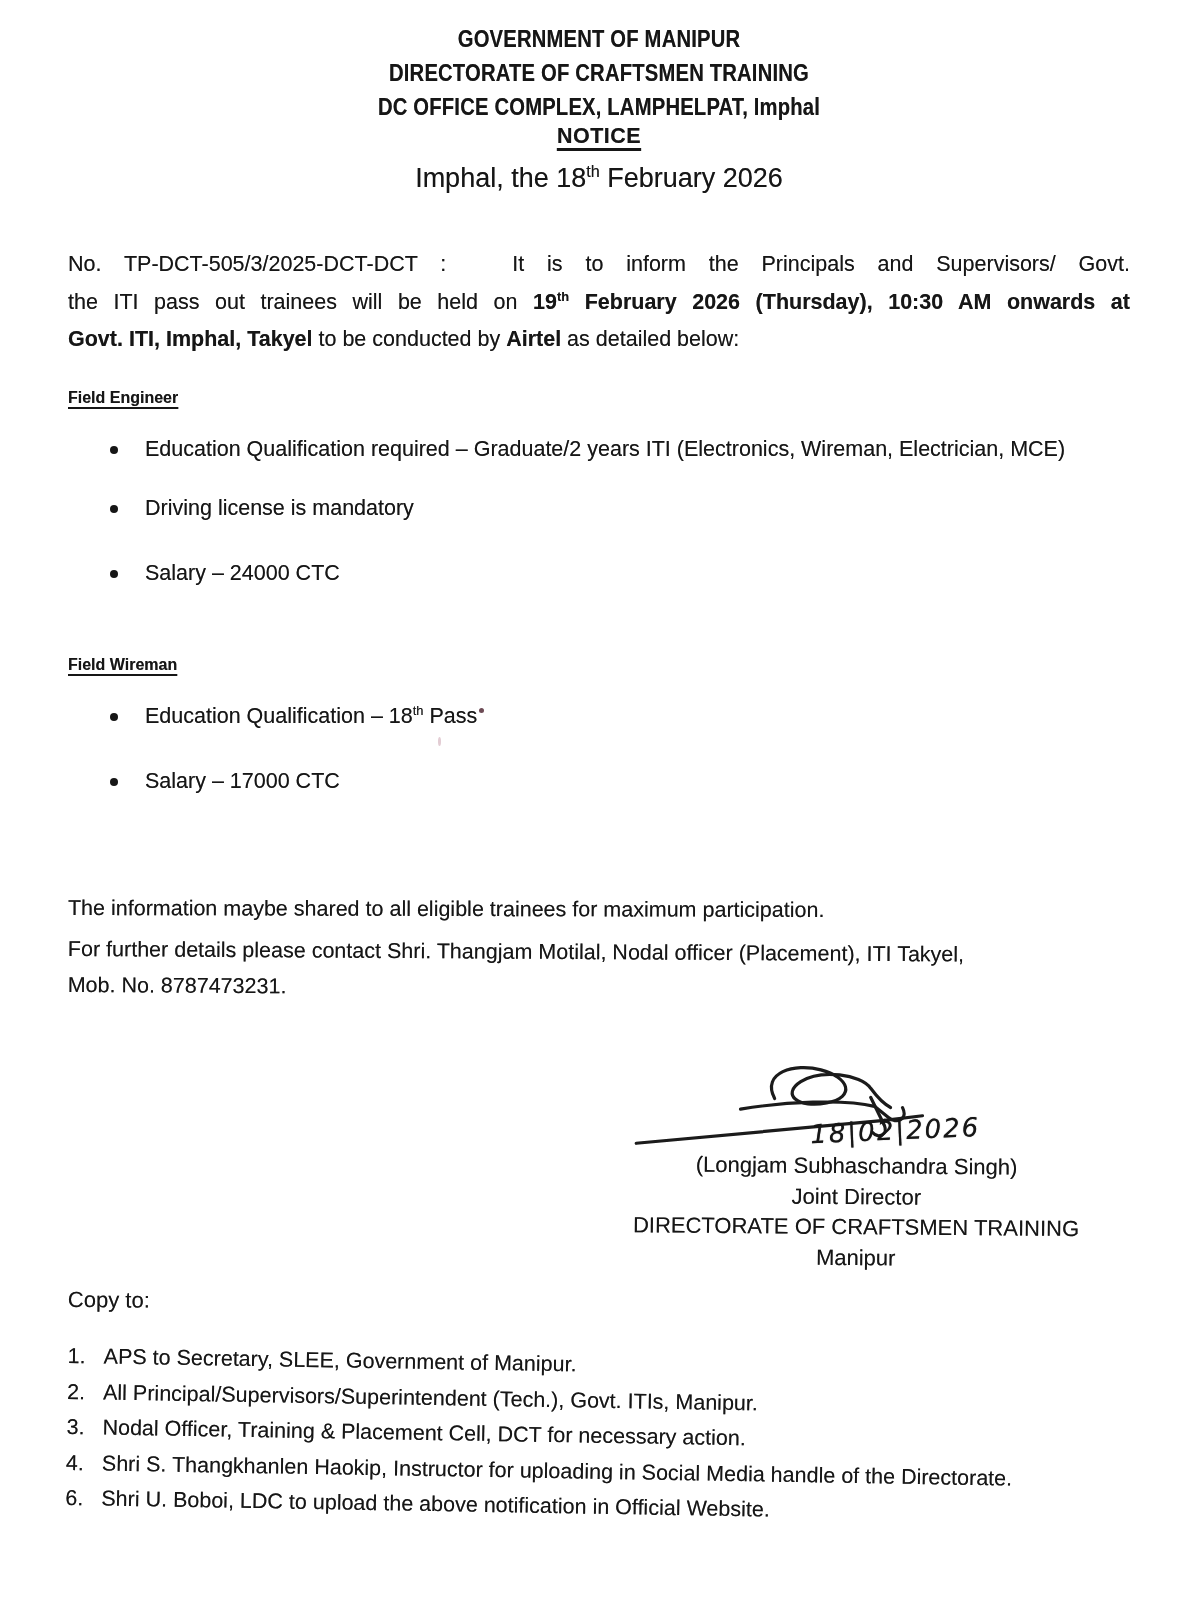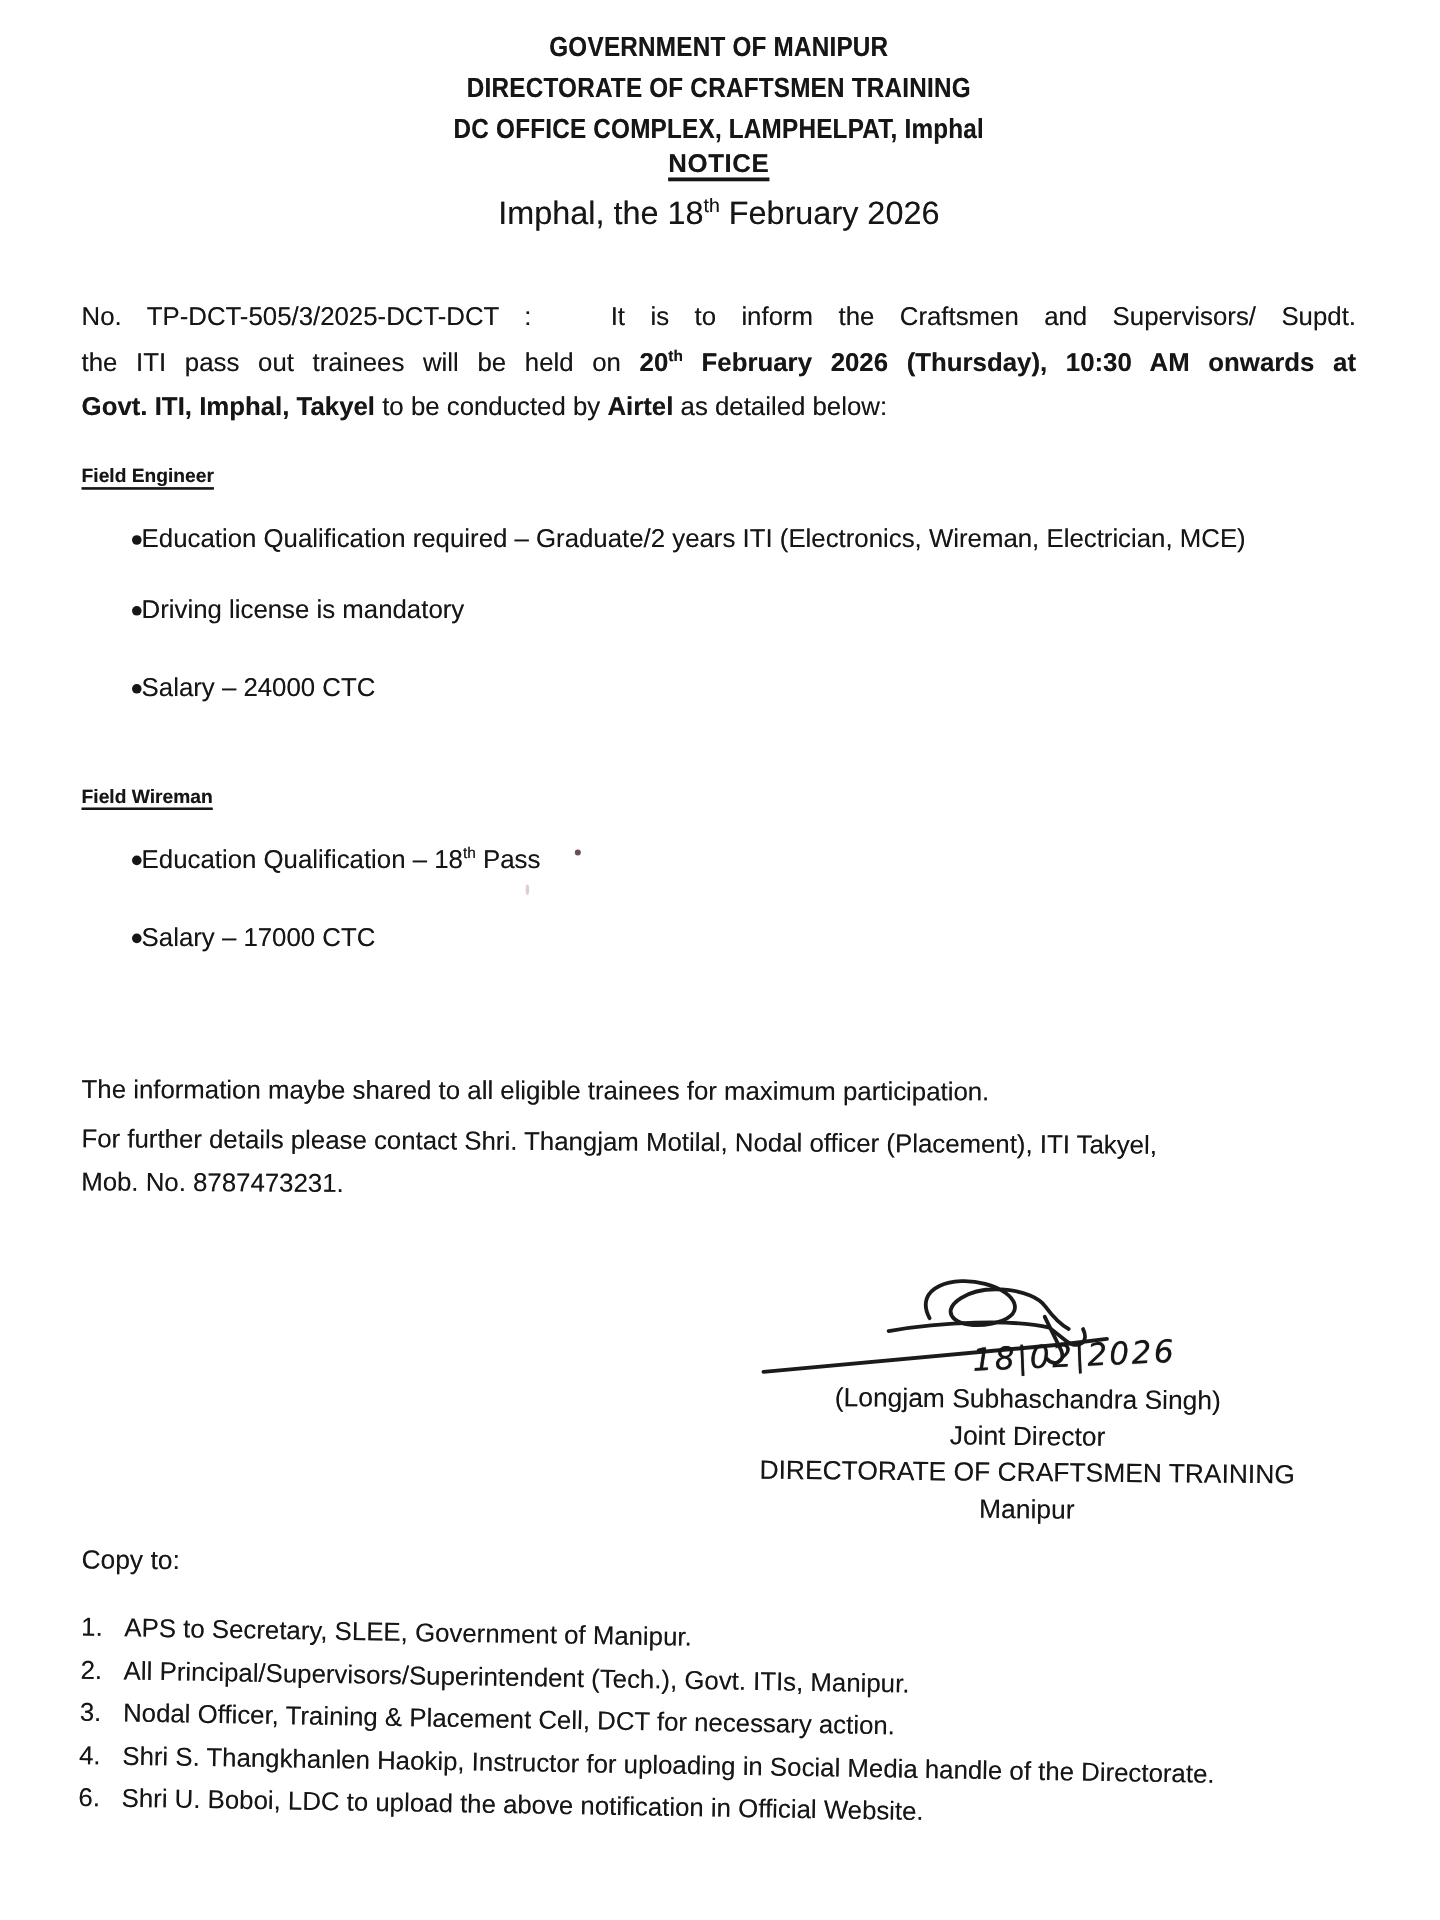--- a/index.html
+++ b/index.html
@@ -65,21 +65,21 @@
   .bullets { margin-top: 24px; }
   .bullet-row { display: flex; margin-bottom: 22px; font-size: 21.5px; line-height: 37px; }
   .bullet-row.wide-gap { margin-bottom: 28px; }
   .bullet-dot {
     flex: 0 0 auto;
     width: 8px; height: 8px;
     border-radius: 50%;
     background: #161616;
     margin: 15px 0 0 42px;
   }
-  .bullet-text { }
+  .bullet-text { margin-left: 27px; }
 
   
   .share-par { margin-top: 96px; font-size: 21.5px; transform: rotate(0.15deg); transform-origin: left top; }
   .contact-par { margin-top: 10px; font-size: 21.5px; line-height: 36px; transform: rotate(0.35deg); transform-origin: left top; }
 
   
   .signature-block {
     position: relative;
     width: 505px;
     margin: 52px 20px 0 auto;
@@ -127,22 +127,22 @@
       <div>DC OFFICE COMPLEX, LAMPHELPAT, Imphal</div>
     </div>
 
     <div class="notice-title-wrap">
       <span class="notice-title">NOTICE</span>
     </div>
 
     <div class="date-line"><span>Imphal, the 18</span><sup>th</sup><span> February 2026</span></div>
 
     <div class="intro">
-      <div class="jline"><span>No. TP-DCT-505/3/2025-DCT-DCT :</span><span class="ref-gap"></span><span>It is to inform the Craftsmen and Supervisors/ Supdt.</span></div>
-      <div class="jline"><span>the ITI pass out trainees will be held on </span><span class="b">20</span><sup class="b">th</sup><span class="b"> February 2026 (Thursday), 10:30 AM onwards at</span></div>
+      <div class="jline"><span>No. TP-DCT-505/3/2025-DCT-DCT :</span><span class="ref-gap"></span><span>It is to inform the Principals and Supervisors/ Govt.</span></div>
+      <div class="jline"><span>the ITI pass out trainees will be held on </span><span class="b">19</span><sup class="b">th</sup><span class="b"> February 2026 (Thursday), 10:30 AM onwards at</span></div>
       <div class="jline lastline"><span class="b">Govt. ITI, Imphal, Takyel</span><span> to be conducted by </span><span class="b">Airtel</span><span> as detailed below:</span></div>
     </div>
 
     <div class="section-heading">Field Engineer</div>
     <div class="bullets">
       <div class="bullet-row">
         <span class="bullet-dot"></span>
         <span class="bullet-text">Education Qualification required – Graduate/2 years ITI (Electronics, Wireman,  Electrician, MCE)</span>
       </div>
       <div class="bullet-row wide-gap">

